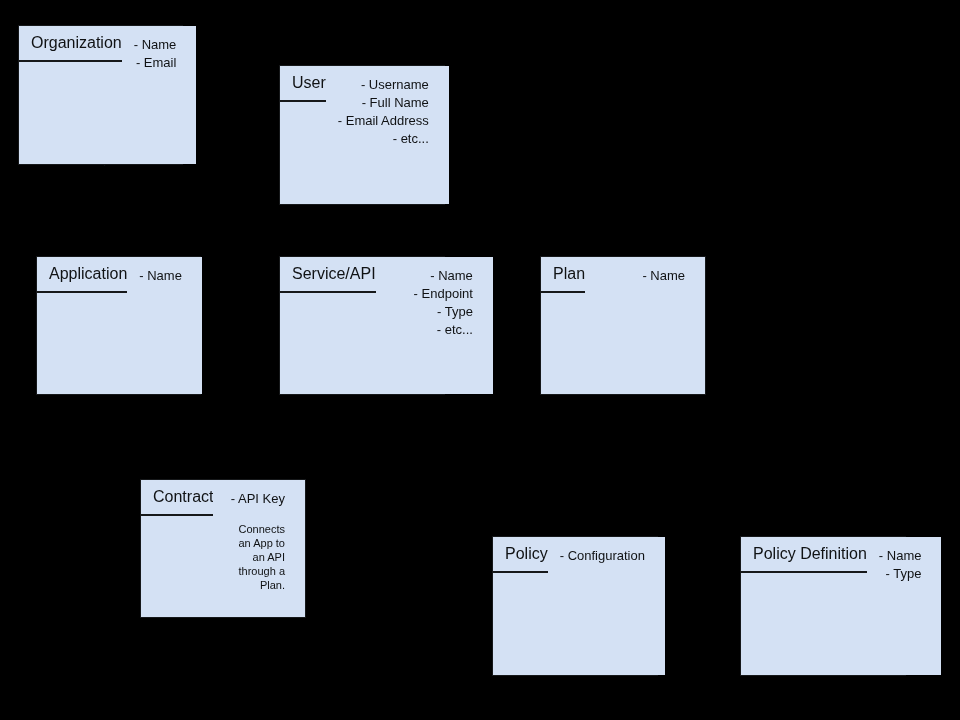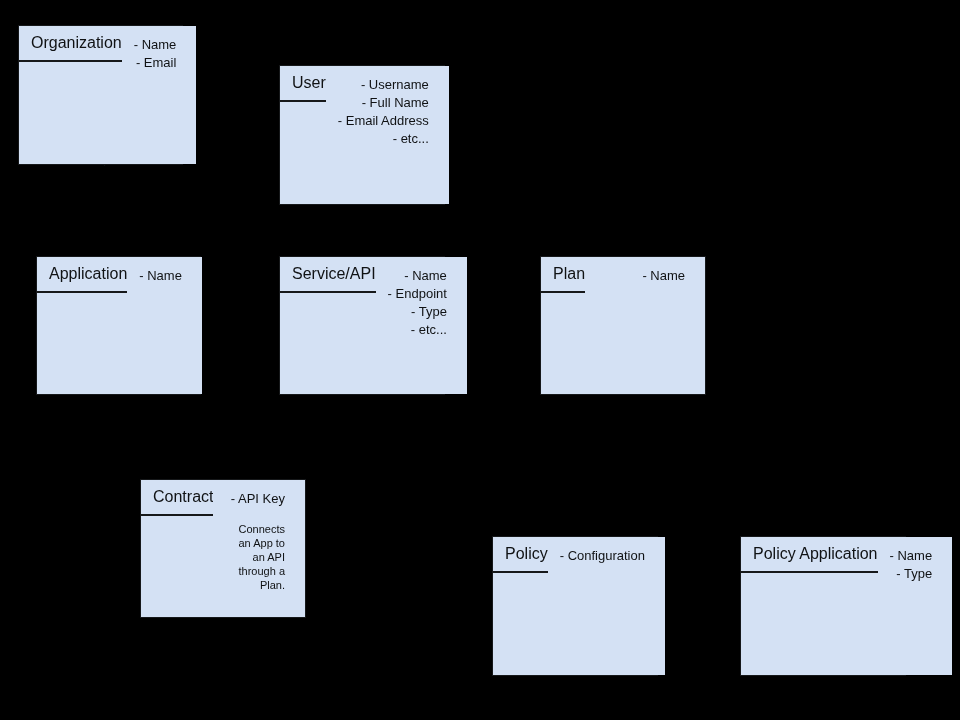--- a/index.html
+++ b/index.html
@@ -113,21 +113,21 @@
 
   <div class="uml-box" style="left:18px; top:256px; width:165px; height:139px;margin-left:18px;">
     <div class="uml-header">
       <span class="uml-title">Application</span>
     </div>
     <div class="uml-body">
       <div class="uml-attr">- Name</div>
     </div>
   </div>
 
-  <div class="uml-box" style="left:279px; top:256px; width:166px; height:139px;">
+  <div class="uml-box" style="left:279px; top:256px; width:166px; height:139px;gap:26px;">
     <div class="uml-header">
       <span class="uml-title">Service/API</span>
     </div>
     <div class="uml-body">
       <div class="uml-attr">- Name</div>
       <div class="uml-attr">- Endpoint</div>
       <div class="uml-attr">- Type</div>
       <div class="uml-attr">- etc...</div>
     </div>
   </div>
@@ -155,21 +155,21 @@
       <span class="uml-title">Contract</span>
     </div>
     <div class="uml-body">
       <div class="uml-attr">- API Key</div>
       <div class="uml-note">Connects an App to an API through a Plan.</div>
     </div>
   </div>
 
   <div class="uml-box" style="left:740px; top:536px; width:166px; height:140px;">
     <div class="uml-header">
-      <span class="uml-title">Policy Application</span>
+      <span class="uml-title">Policy Definition</span>
     </div>
     <div class="uml-body">
       <div class="uml-attr">- Name</div>
       <div class="uml-attr">- Type</div>
     </div>
   </div>
 
 </div>
 
 </body></html>

